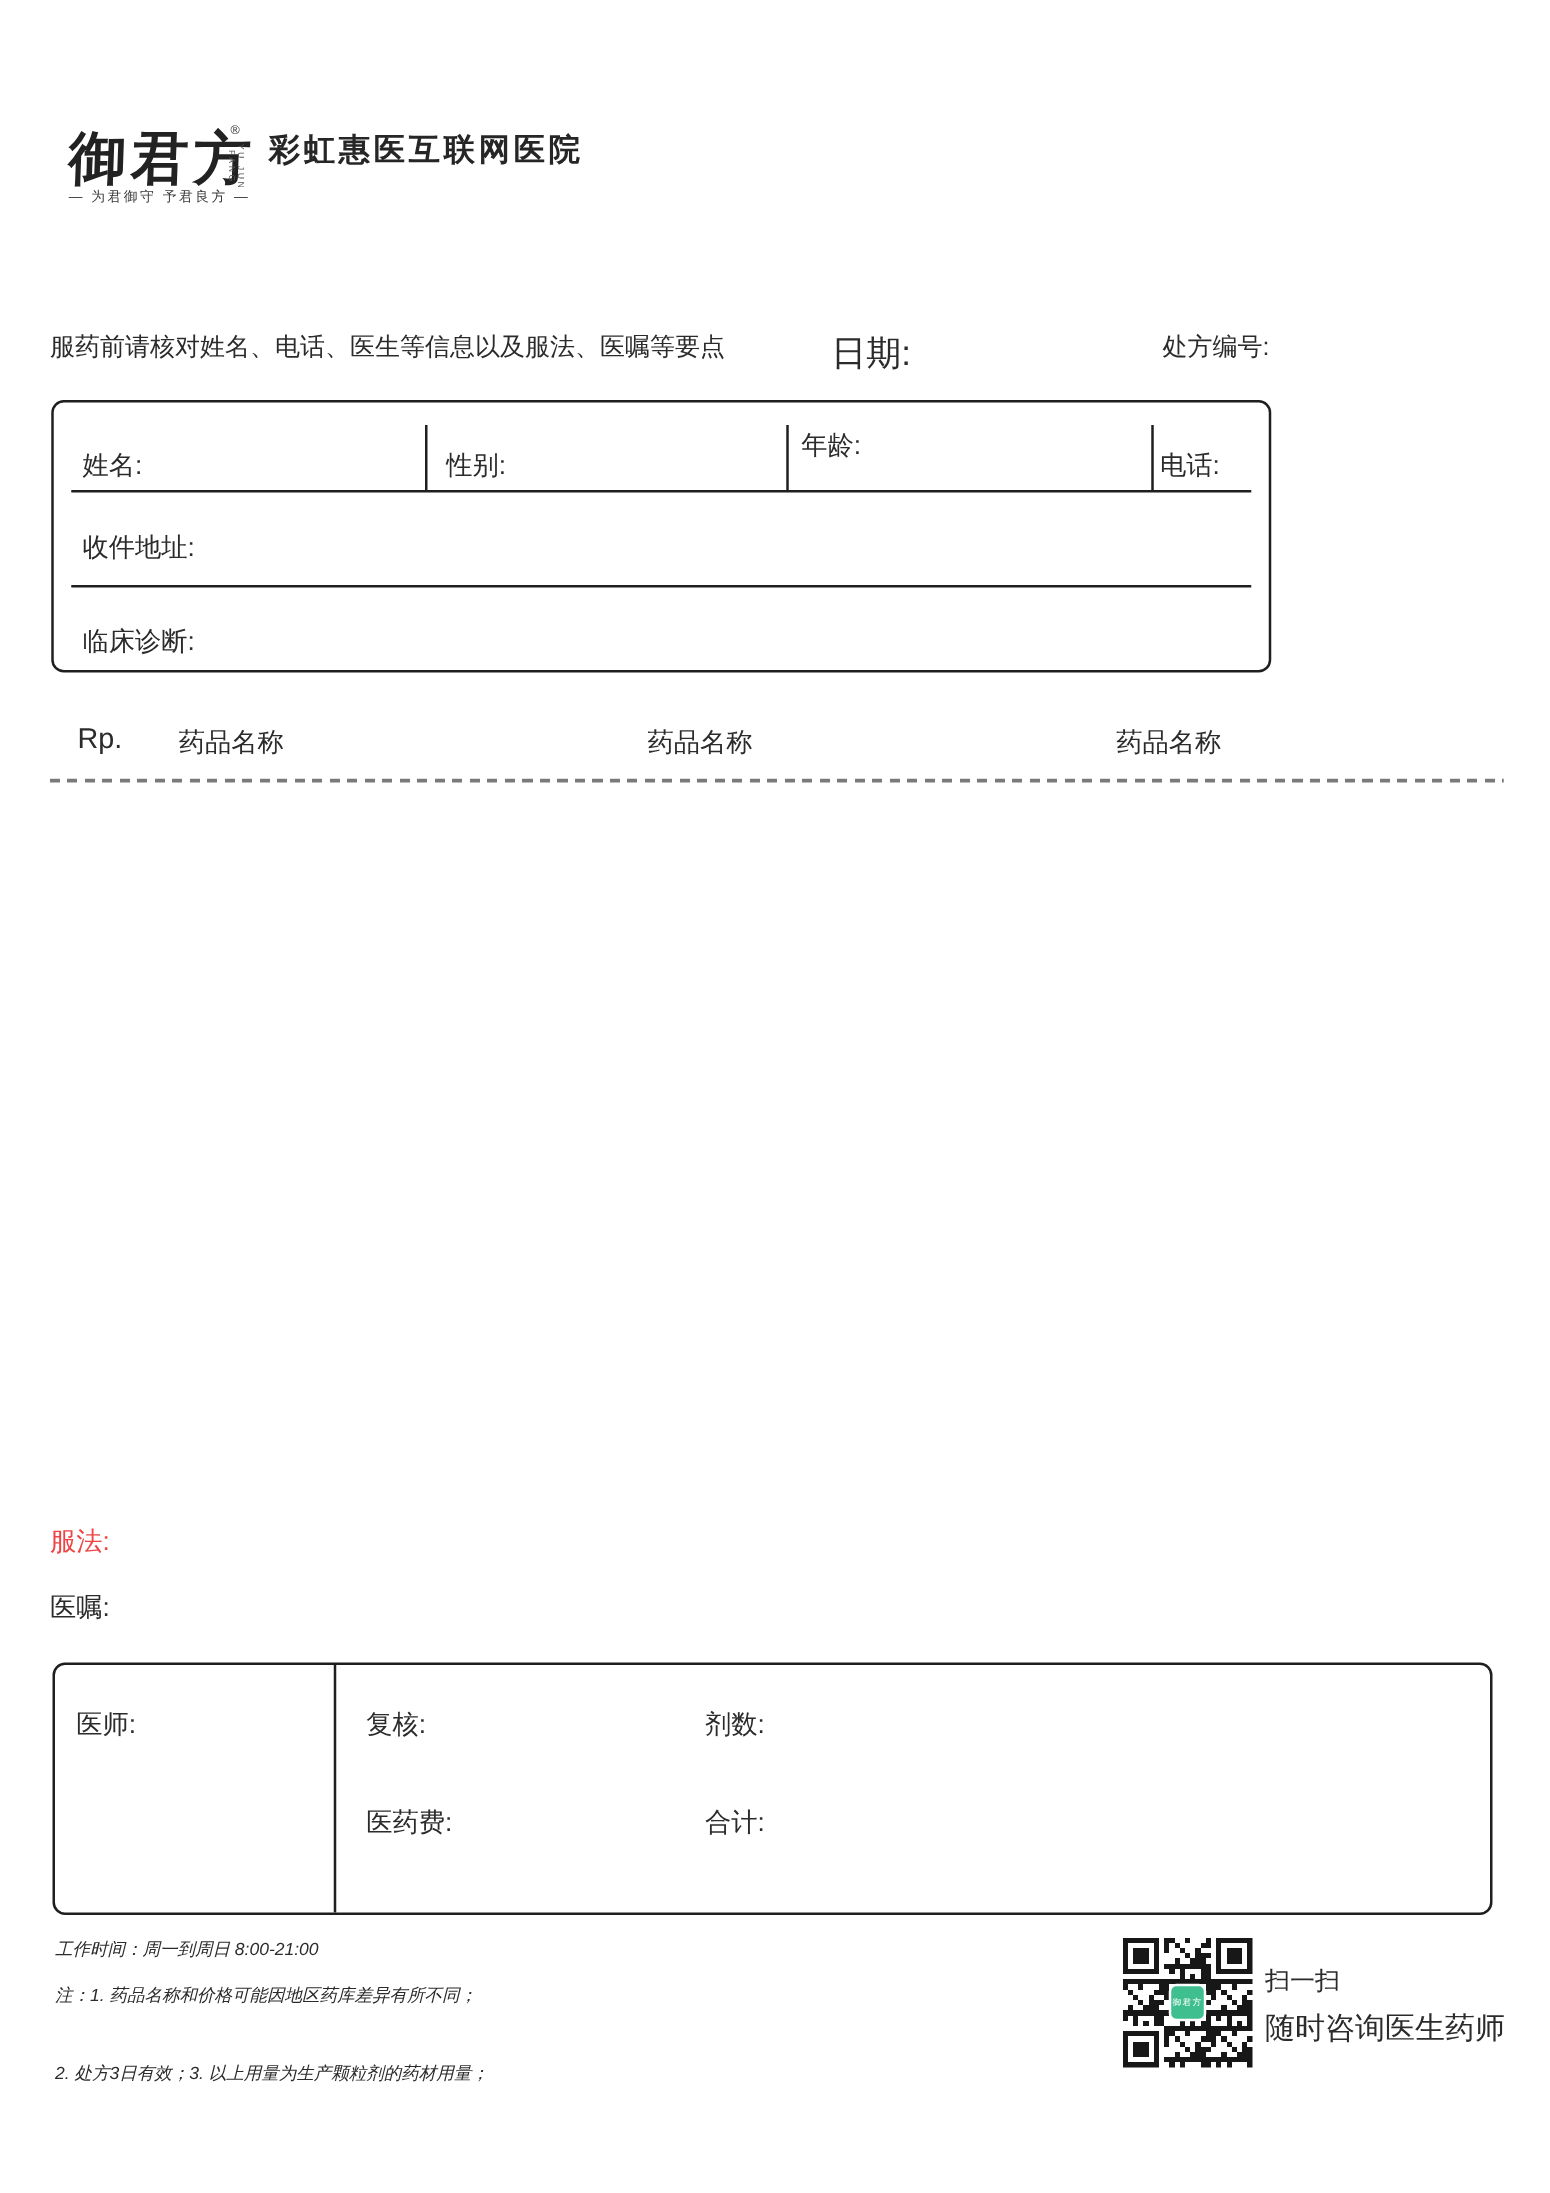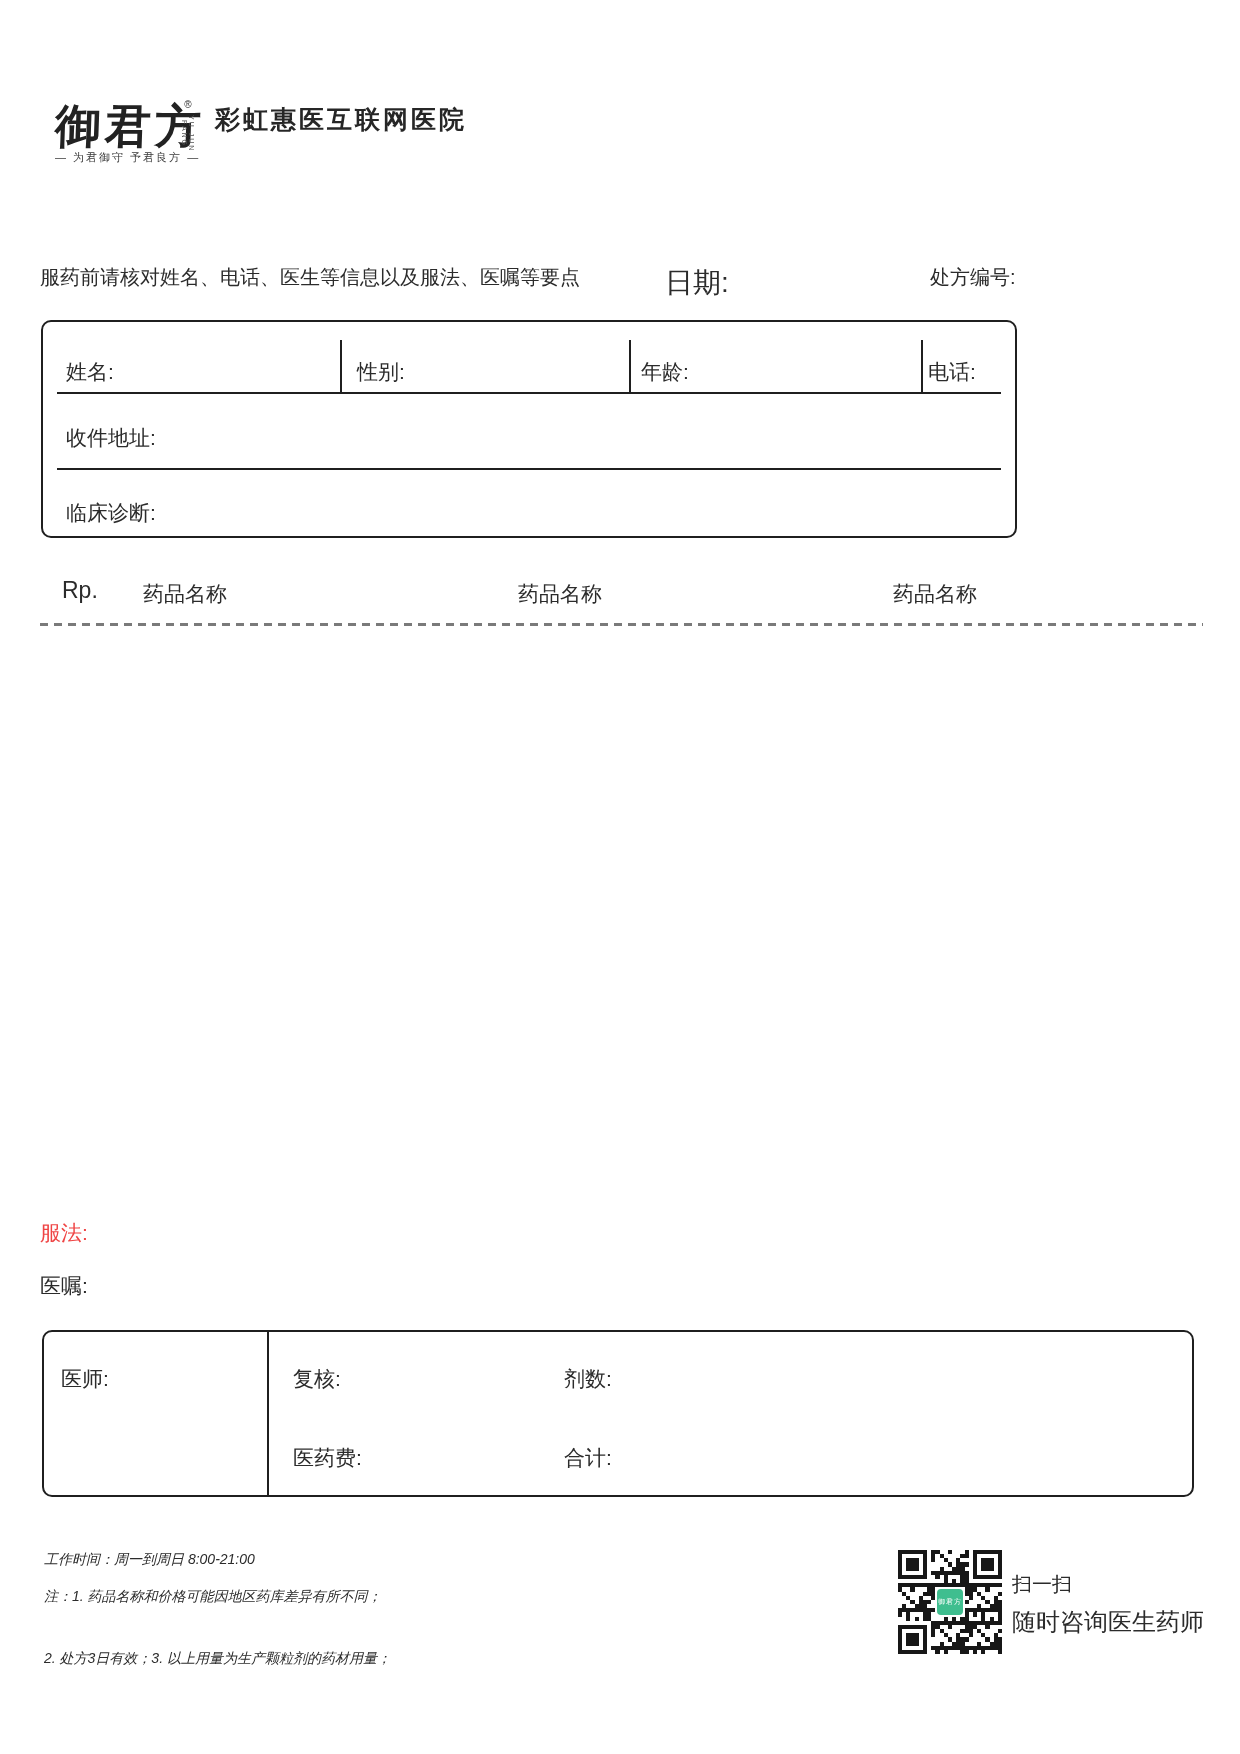--- a/index.html
+++ b/index.html
@@ -33,21 +33,21 @@
   .rx-label   { left:930px; top:264px; font-size:20px; color:#2b2b2b; }
 
   
   .patient-box {
     left:41px; top:320px; width:976px; height:218px;
     border:2px solid #1f1f1f; border-radius:10px; box-sizing:border-box;text-align:right;
   }
   .patient-box .lbl { position:absolute; font-size:21px; color:#2b2b2b; white-space:nowrap; }
   .lbl-name      { left:23px;  top:36px; }
   .lbl-gender    { left:314px; top:36px; }
-  .lbl-age       { left:598px; top:36px; }
+  .lbl-age       { left:598px; top:20px; }
   .lbl-phone     { left:885px; top:36px; }
   .lbl-address   { left:23px;  top:102px; }
   .lbl-diagnosis { left:23px;  top:177px; }
   .vdiv { position:absolute; top:18px; width:2px; height:52px; background:#1f1f1f; }
   .vdiv-1 { left:297px; } .vdiv-2 { left:586px; } .vdiv-3 { left:878px; }
   .hsep { position:absolute; left:14px; right:14px; height:2px; background:#1f1f1f; }
   .hsep-1 { top:70px; } .hsep-2 { top:146px; }
 
   
   .rp-label { left:62px; top:577px; font-size:23px; color:#2b2b2b; }
@@ -57,21 +57,21 @@
     left:40px; top:623px; width:1163px; height:3px;
     background:repeating-linear-gradient(to right, #7a7a7a 0 8px, transparent 8px 14px);
   }
 
   
   .usage-label  { left:40px; top:1219px; font-size:21px; color:#ef4444; }
   .advice-label { left:40px; top:1272px; font-size:21px; color:#2b2b2b; }
 
   
   .sig-box {
-    left:42px; top:1330px; width:1152px; height:167px;
+    left:42px; top:1330px; width:1152px; height:202px;
     border:2px solid #1f1f1f; border-radius:10px; box-sizing:border-box;
   }
   .sig-box .lbl { position:absolute; font-size:21px; color:#2b2b2b; white-space:nowrap; }
   .sig-vdiv { position:absolute; left:223px; top:0; bottom:0; width:2px; background:#1f1f1f; }
   .lbl-physician { left:17px;  top:33px; }
   .lbl-review    { left:249px; top:33px; }
   .lbl-doses     { left:520px; top:33px; }
   .lbl-fee       { left:249px; top:112px; }
   .lbl-total     { left:520px; top:112px; }
 

